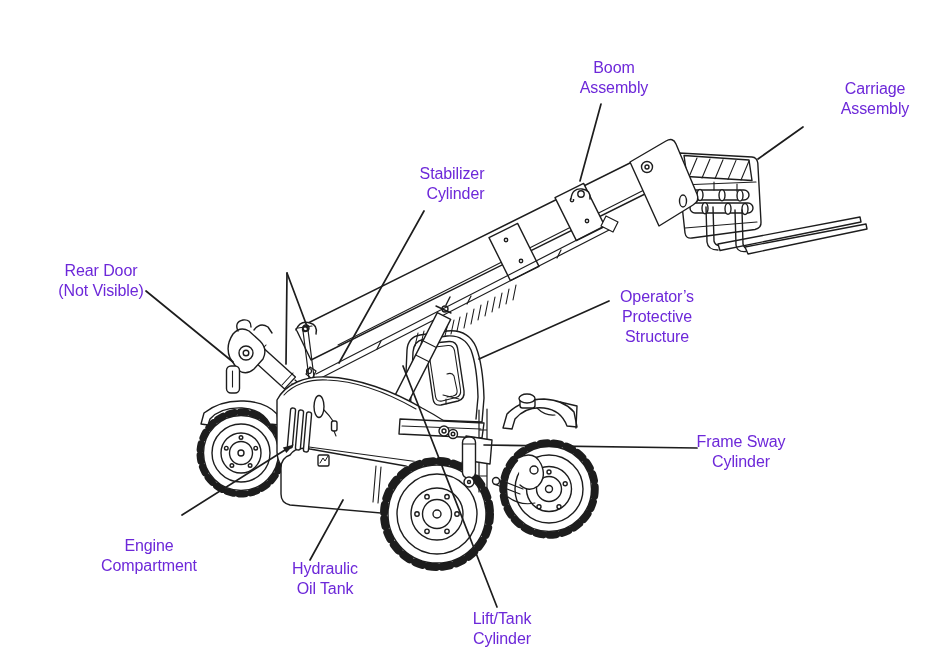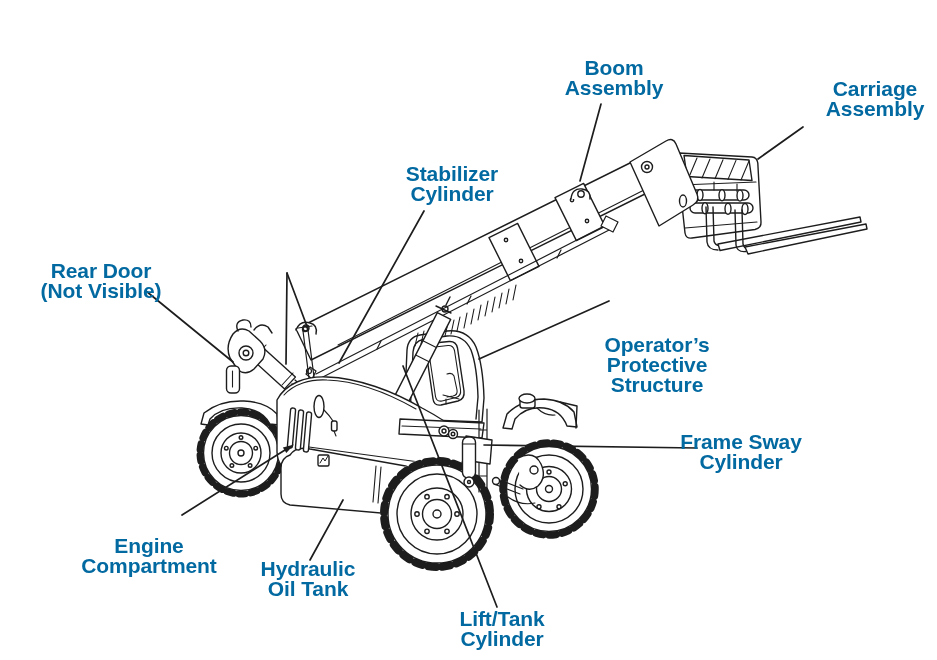--- a/index.html
+++ b/index.html
@@ -3,22 +3,22 @@
 <meta charset="utf-8">
 <style>
   html,body{margin:0;padding:0;background:#fff;}
   #stage{
     position:relative;width:937px;height:660px;background:#ffffff;overflow:hidden;
     font-family:"Liberation Sans",sans-serif;
   }
   #art{position:absolute;left:0;top:0;}
   .label{
     position:absolute;transform:translateX(-50%);
-    font-size:21px;line-height:20px;letter-spacing:-0.1px;
-    color:#0369a1;text-align:center;white-space:pre-line;font-weight:bold;
+    font-size:16px;line-height:20px;letter-spacing:-0.1px;
+    color:#6d28d9;text-align:center;white-space:pre-line;
   }
   svg *{vector-effect:none;}
 </style>
 </head>
 <body>
 
 <div id="stage">
 
   <svg id="art" width="937" height="660" viewBox="0 0 937 660" fill="none" stroke="#1d1d1d" stroke-width="1.4" stroke-linecap="round" stroke-linejoin="round">
 
@@ -232,28 +232,28 @@
       <polygon points="294,444.5 286.3,453 282.9,447.6" fill="#1d1d1d" stroke="none"></polygon>
       <path d="M310,560 L343,500"></path>
       <path d="M497,607 L403,366"></path>
     </g>
   </svg>
 
   <div class="label" style="left:614px;top:58px;">Boom
 Assembly</div>
   <div class="label" style="left:875px;top:79px;">Carriage
 Assembly</div>
-  <div class="label" style="left:452px;top:164px;">Stabilizer
+  <div class="label" style="left:452px;top:164px;text-align:right;">Stabilizer
 Cylinder</div>
   <div class="label" style="left:101px;top:261px;">Rear Door
 (Not Visible)</div>
-  <div class="label" style="left:657px;top:287px;margin-top:48px;">Operator’s
+  <div class="label" style="left:657px;top:287px;">Operator’s
 Protective
 Structure</div>
   <div class="label" style="left:741px;top:432px;">Frame Sway
 Cylinder</div>
   <div class="label" style="left:149px;top:504px;margin-top:32px;">Engine
 Compartment</div>
-  <div class="label" style="left:308px;top:559px;">Hydraulic
+  <div class="label" style="left:325px;top:559px;">Hydraulic
 Oil Tank</div>
   <div class="label" style="left:502px;top:609px;">Lift/Tank
 Cylinder</div>
 </div>
 
 </body></html>

